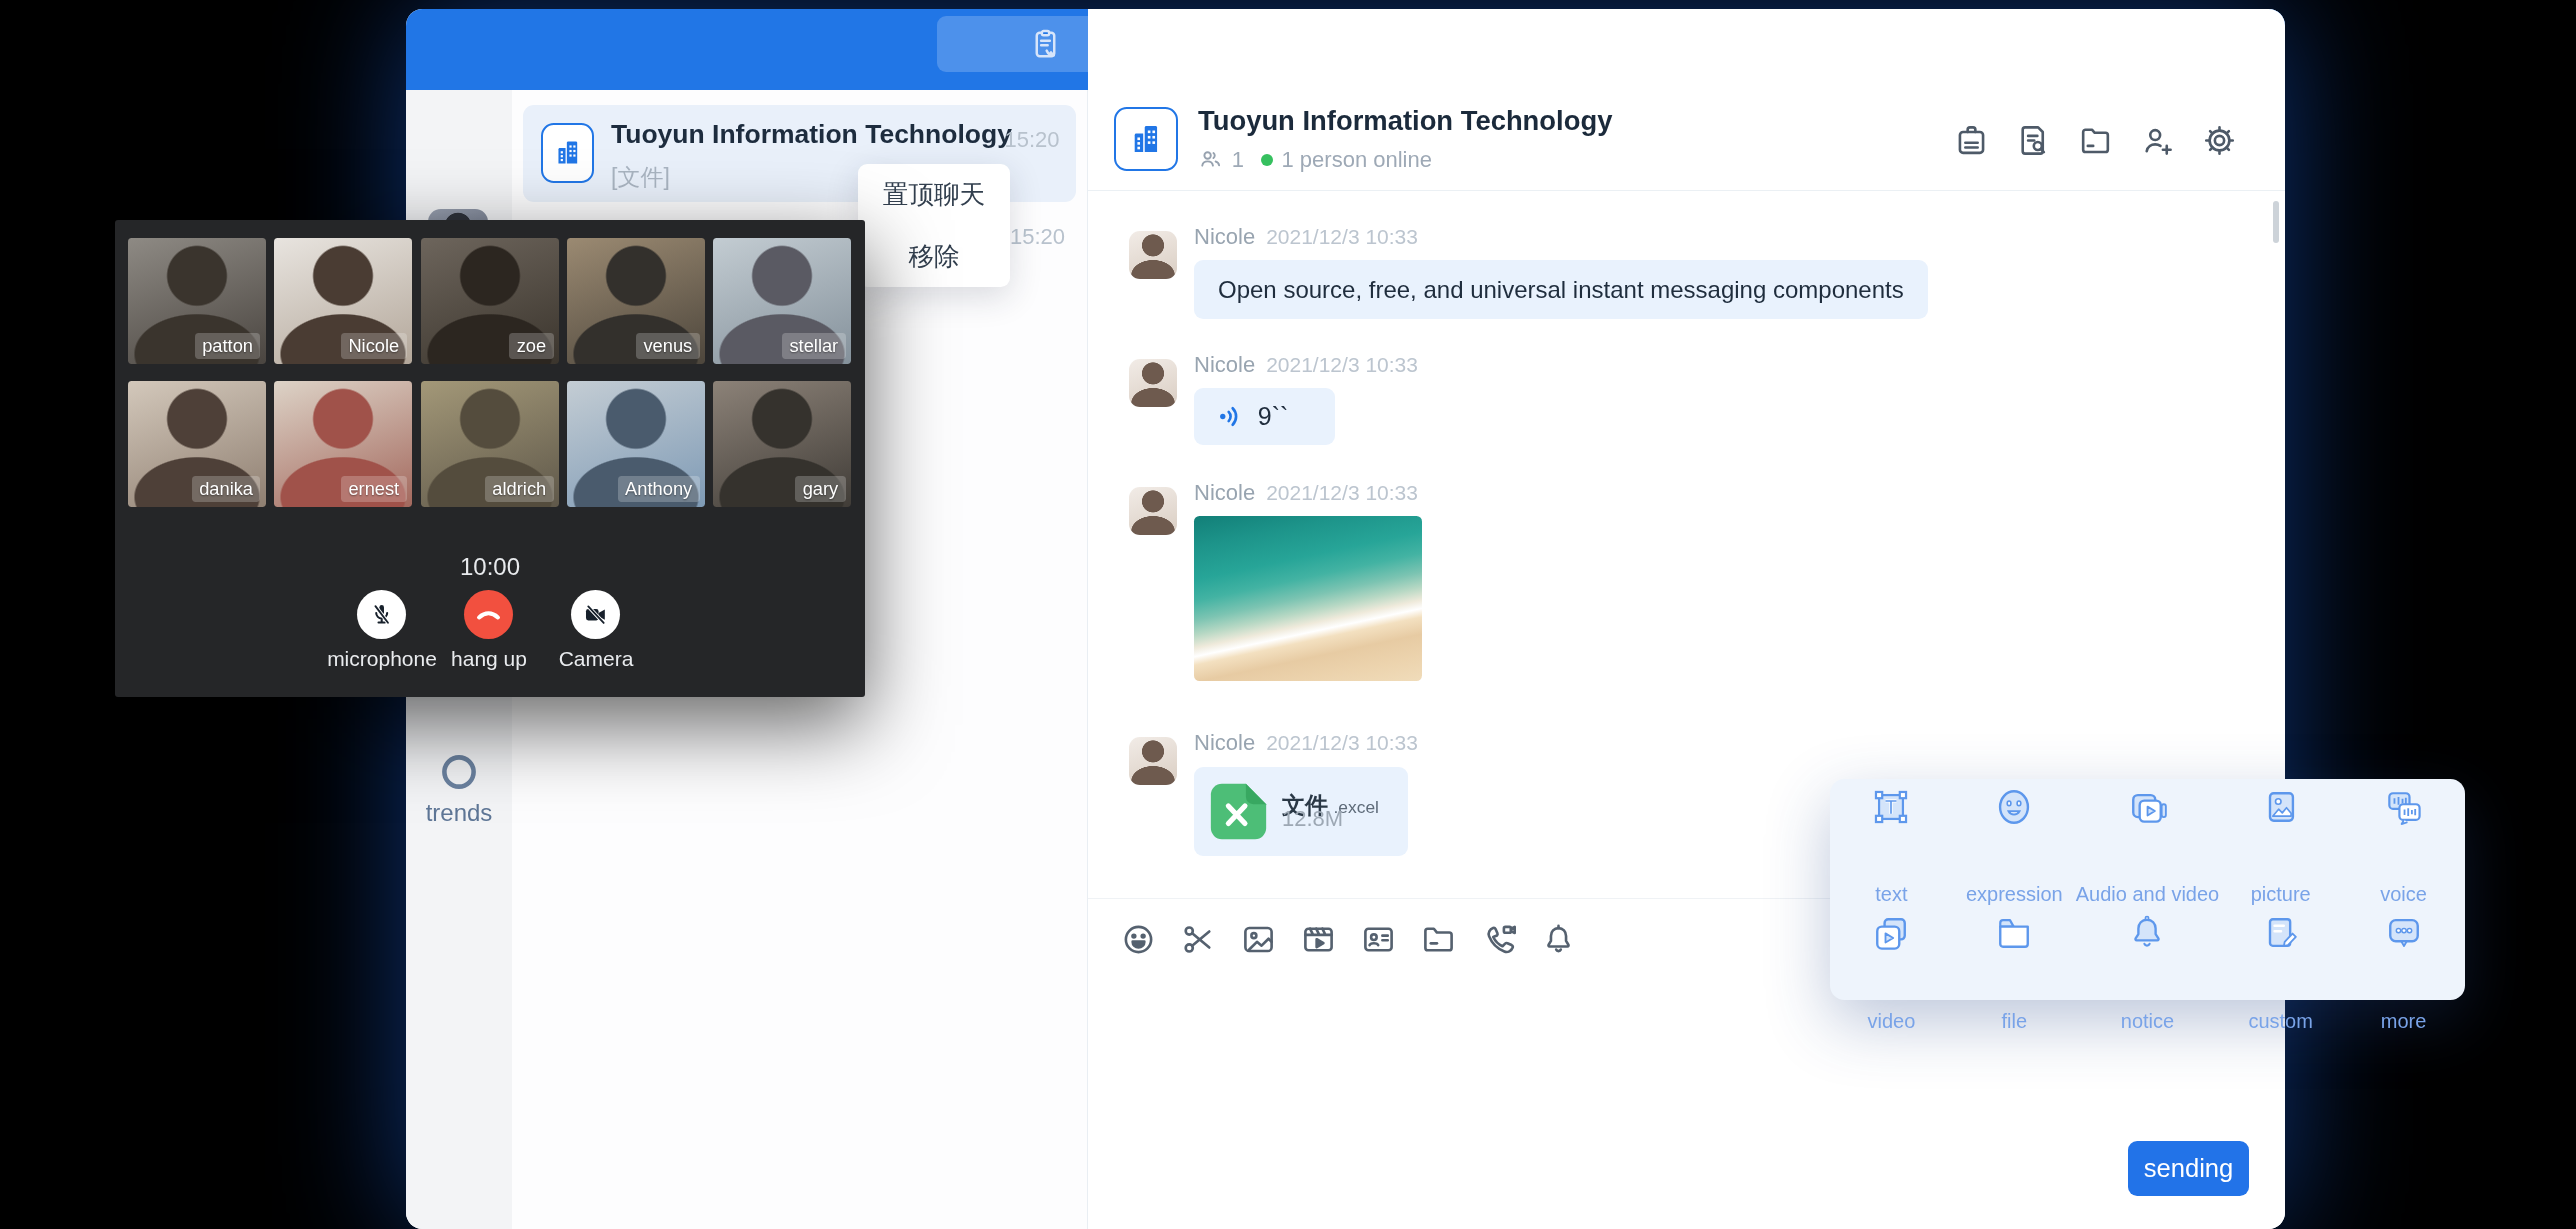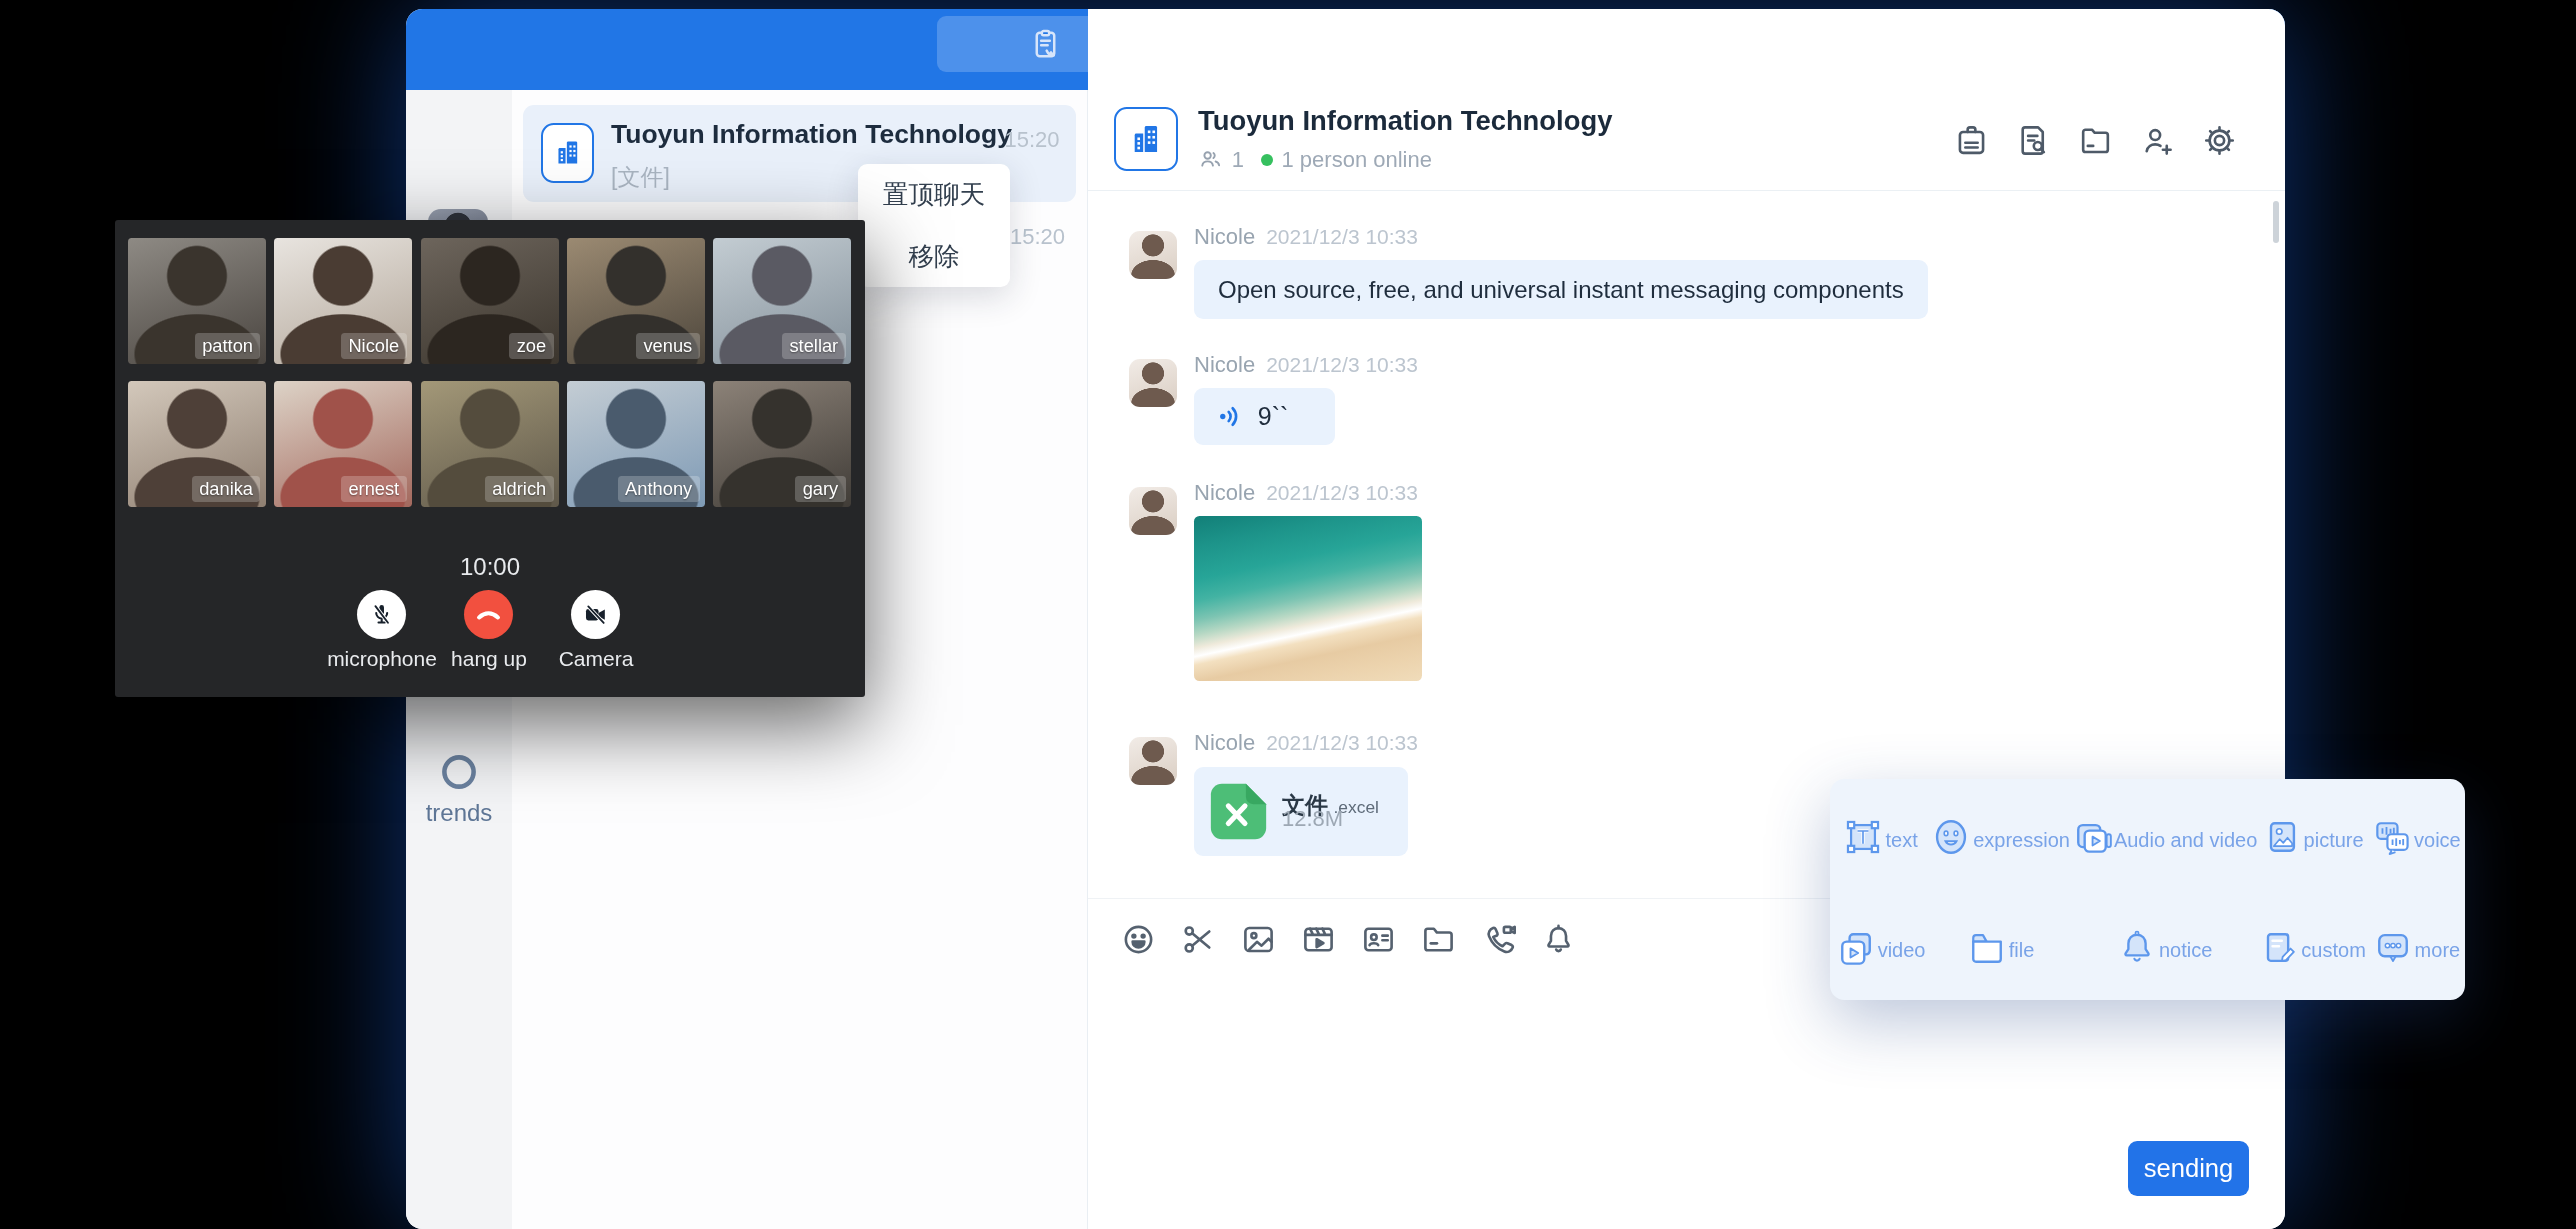--- a/index.html
+++ b/index.html
@@ -91,21 +91,21 @@
   .tile:nth-of-type(10){left:598px;top:161px;--sil:#35322d;--bg1:#8c8278;--bg2:#403c37;}
   .call-timer{position:absolute;left:0;top:333px;width:100%;text-align:center;font-size:24px;color:#E8EAED;}
   .ctl{position:absolute;width:49px;height:49px;border-radius:50%;border:none;display:flex;align-items:center;justify-content:center;}
   .ctl.white{background:#fff;}
   .ctl.red{background:#F2503F;}
   .ctl-label{position:absolute;top:427px;width:146px;text-align:center;font-size:21px;color:#E9EBEE;}
   
   .panel{position:absolute;left:1830px;top:779px;width:635px;height:221px;background:#EEF4FC;border-radius:14.6px;
          box-shadow:0 22px 64px rgba(35,70,135,.30);z-index:60;display:grid;
          grid-template-columns:repeat(5,1fr);grid-template-rows:1fr 1fr;}
-  .pcell{display:flex;flex-direction:row;align-items:center;justify-content:center;padding-top:5.5px;}
+  .pcell{display:flex;flex-direction:column;align-items:center;justify-content:center;padding-top:5.5px;gap:48px;}
   .pcell span{margin-top:6.4px;font-size:20px;color:#79A3E8;white-space:nowrap;}
 </style>
 </head>
 <body>
 
 <div class="window">
 
   <div class="topbar">
     <div class="search-pill">
       <span class="pill-left">

